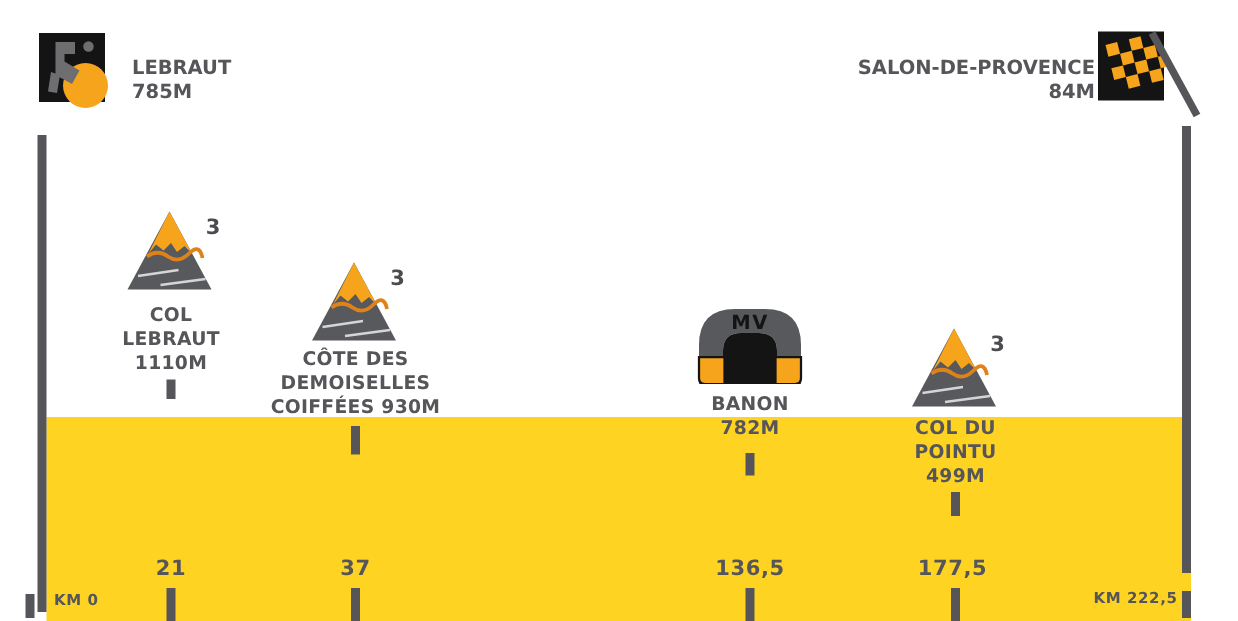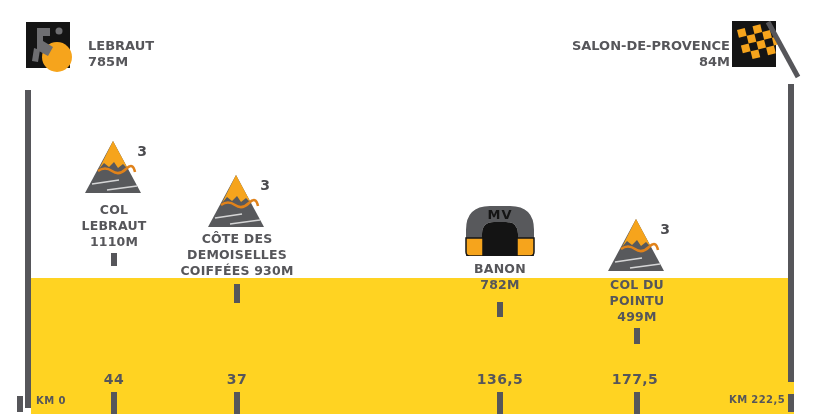--- a/index.html
+++ b/index.html
@@ -120,21 +120,21 @@
   <div class="wp-label" style="left:567px;top:277px;width:140px;">
     <div>COL DU</div>
     <div>POINTU</div>
     <div>499M</div>
   </div>
   <div class="tick" style="left:634px;top:328px;height:16px;"></div>
 
   <div class="km-edge" style="left:36px;top:395px;">KM 0</div>
   <div class="km-edge" style="left:680px;width:105px;top:394px;text-align:right;">KM 222,5</div>
 
-  <div class="km-label" style="left:74px;width:80px;top:371px;">44</div>
+  <div class="km-label" style="left:74px;width:80px;top:371px;">21</div>
   <div class="km-label" style="left:197px;width:80px;top:371px;">37</div>
   <div class="km-label" style="left:460px;width:80px;top:371px;">136,5</div>
   <div class="km-label" style="left:595px;width:80px;top:371px;">177,5</div>
 
   <div class="tick" style="left:111px;top:392px;height:22px;"></div>
   <div class="tick" style="left:234px;top:392px;height:22px;"></div>
   <div class="tick" style="left:497px;top:392px;height:22px;"></div>
   <div class="tick" style="left:634px;top:392px;height:22px;"></div>
 
 </div>

